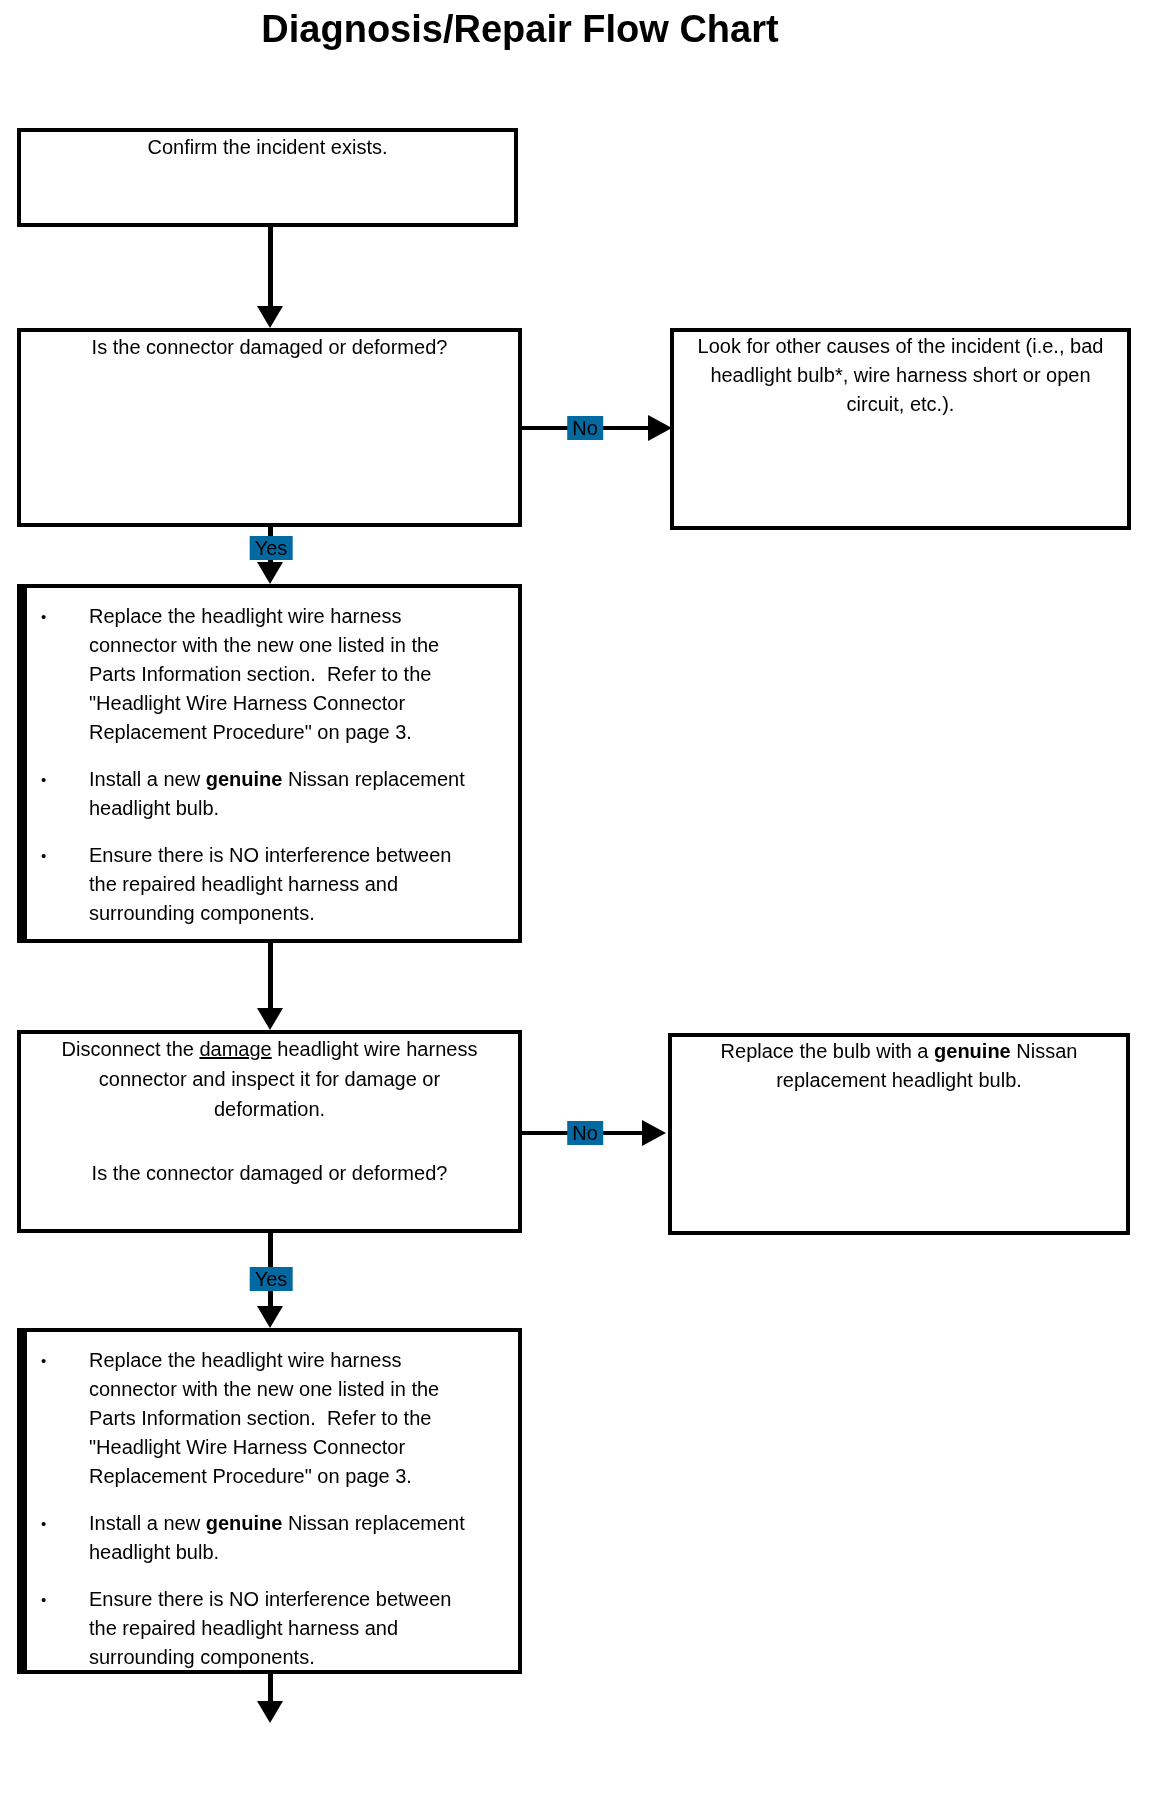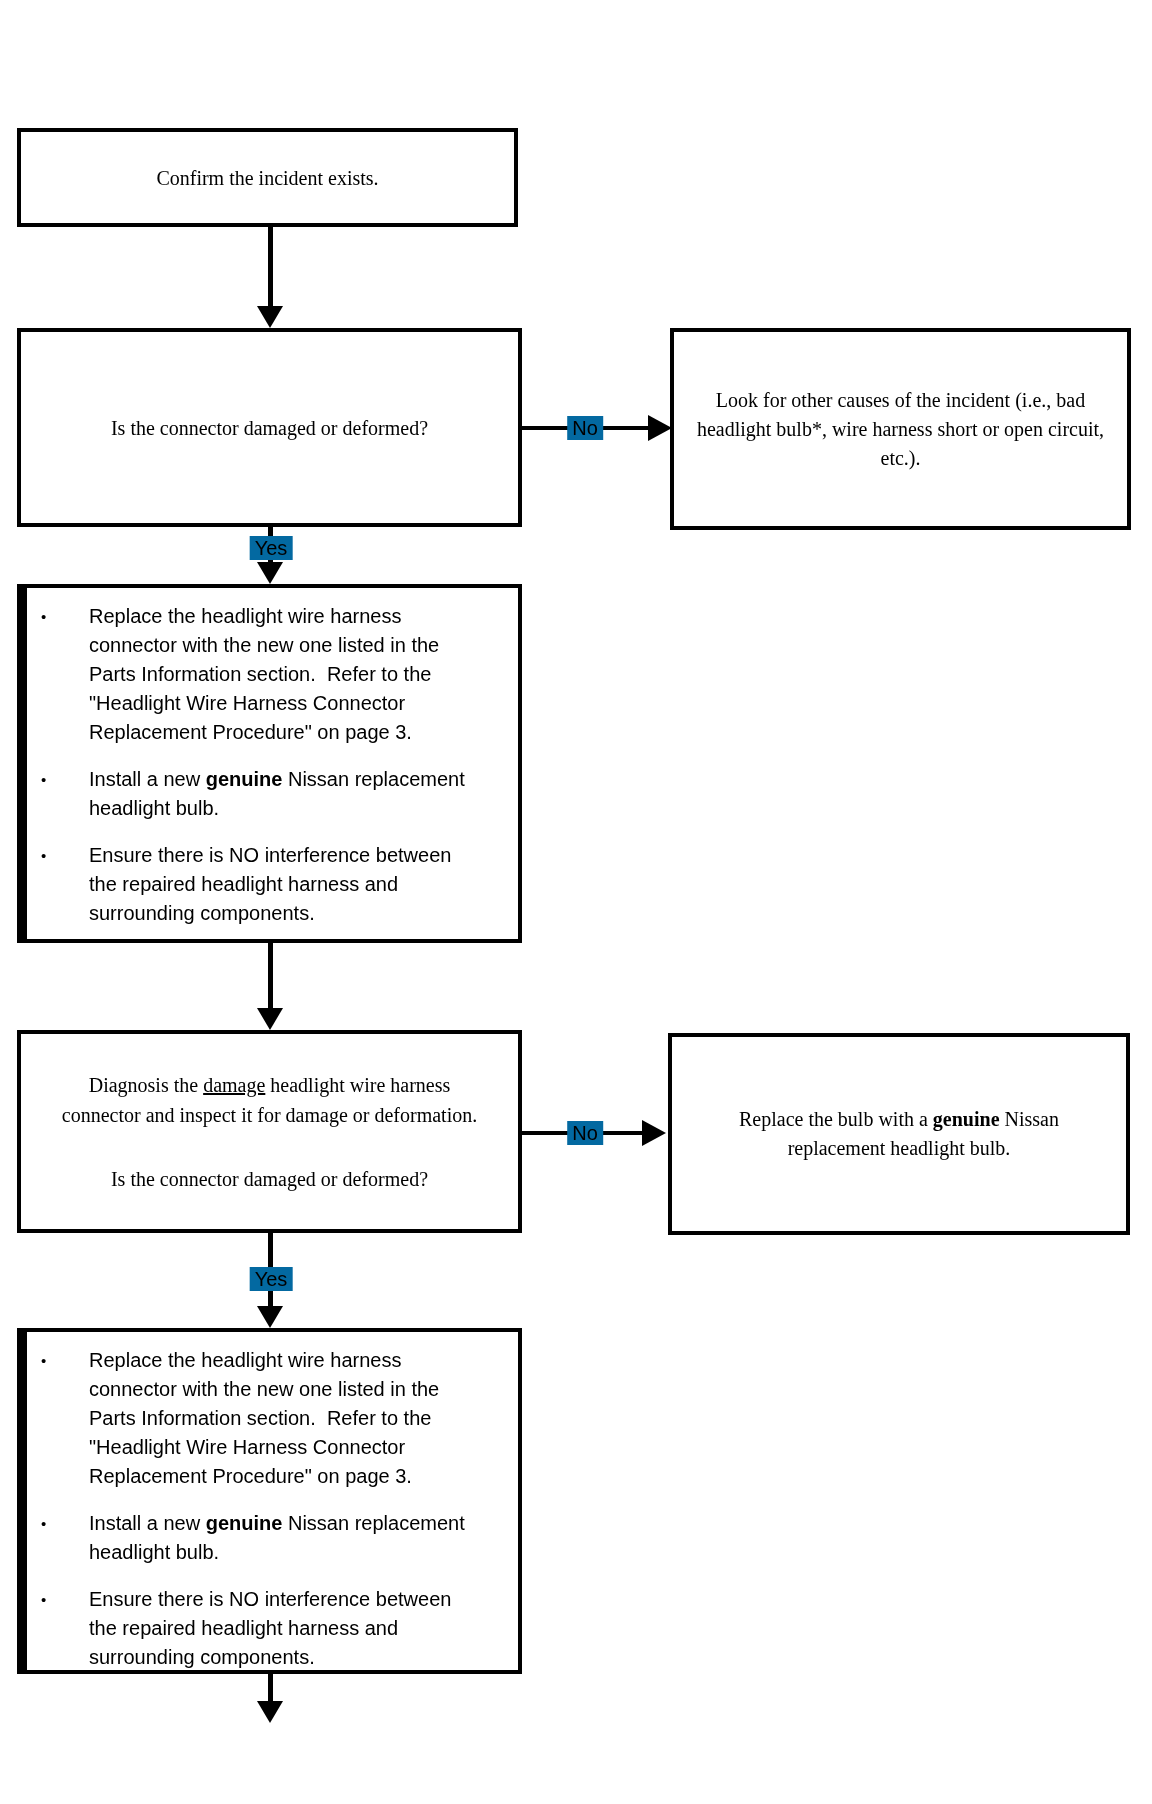--- a/index.html
+++ b/index.html
@@ -23,24 +23,23 @@
   .box {
     position: absolute;
     border: 4px solid #000000;
     background: #ffffff;
     box-sizing: border-box;
     font-size: 20px;
   }
   .center-box {
     display: flex;
     flex-direction: column;
-    justify-content: center;
+    justify-content: flex-start;
     align-items: center;
     text-align: center;
-    font-family: Liberation Serif, serif;
   }
   .q-box { line-height: 30px; padding: 0 28px; gap: 34px; }
   .side-box { line-height: 29px; padding: 0 20px; gap: 32px; }
   .bullet-box {
     border-left-width: 10px;
     padding: 14px 18px 0 2px;
     line-height: 29px;
   }
   .bullet { display: flex; margin-bottom: 18px; }
   .bullet-marker {
@@ -75,20 +74,21 @@
     white-space: nowrap;
   }
   .b { font-weight: bold; }
   .u { text-decoration: underline; }
 </style>
 </head>
 <body>
 
 <div class="canvas">
 
+  <div class="page-title">Diagnosis/Repair Flow Chart</div>
 
   <div class="box center-box q-box" style="left:17px; top:128px; width:501px; height:99px;">
     <p class="para">Confirm the incident exists.</p>
   </div>
 
   <div class="vline" style="left:268px; top:227px; height:80px;"></div>
   <div class="arrow-down" style="left:257px; top:306px;"></div>
 
   <div class="box center-box q-box" style="left:17px; top:328px; width:505px; height:199px;">
     <p class="para">Is the connector damaged or deformed?</p>
@@ -118,21 +118,21 @@
     <div class="bullet">
       <span class="bullet-marker">•</span>
       <div class="bullet-text">Ensure there is NO interference between the repaired headlight harness and surrounding components.</div>
     </div>
   </div>
 
   <div class="vline" style="left:268px; top:943px; height:65px;"></div>
   <div class="arrow-down" style="left:257px; top:1008px;"></div>
 
   <div class="box center-box q-box" style="left:17px; top:1030px; width:505px; height:203px;">
-    <p class="para"><span>Diagnosis the </span><span class="u">damage</span><span> headlight wire harness connector and inspect it for damage or deformation.</span></p>
+    <p class="para"><span>Disconnect the </span><span class="u">damage</span><span> headlight wire harness connector and inspect it for damage or deformation.</span></p>
     <p class="para">Is the connector damaged or deformed?</p>
   </div>
 
   <div class="hline" style="left:522px; top:1131px; width:120px;"></div>
   <div class="arrow-right" style="left:642px; top:1120px;"></div>
   <span class="edge-label" style="left:585px; top:1133px;">No</span>
 
   <div class="box center-box side-box" style="left:668px; top:1033px; width:462px; height:202px;">
     <p class="para"><span>Replace the bulb with a </span><span class="b">genuine</span><span> Nissan replacement headlight bulb.</span></p>
   </div>

